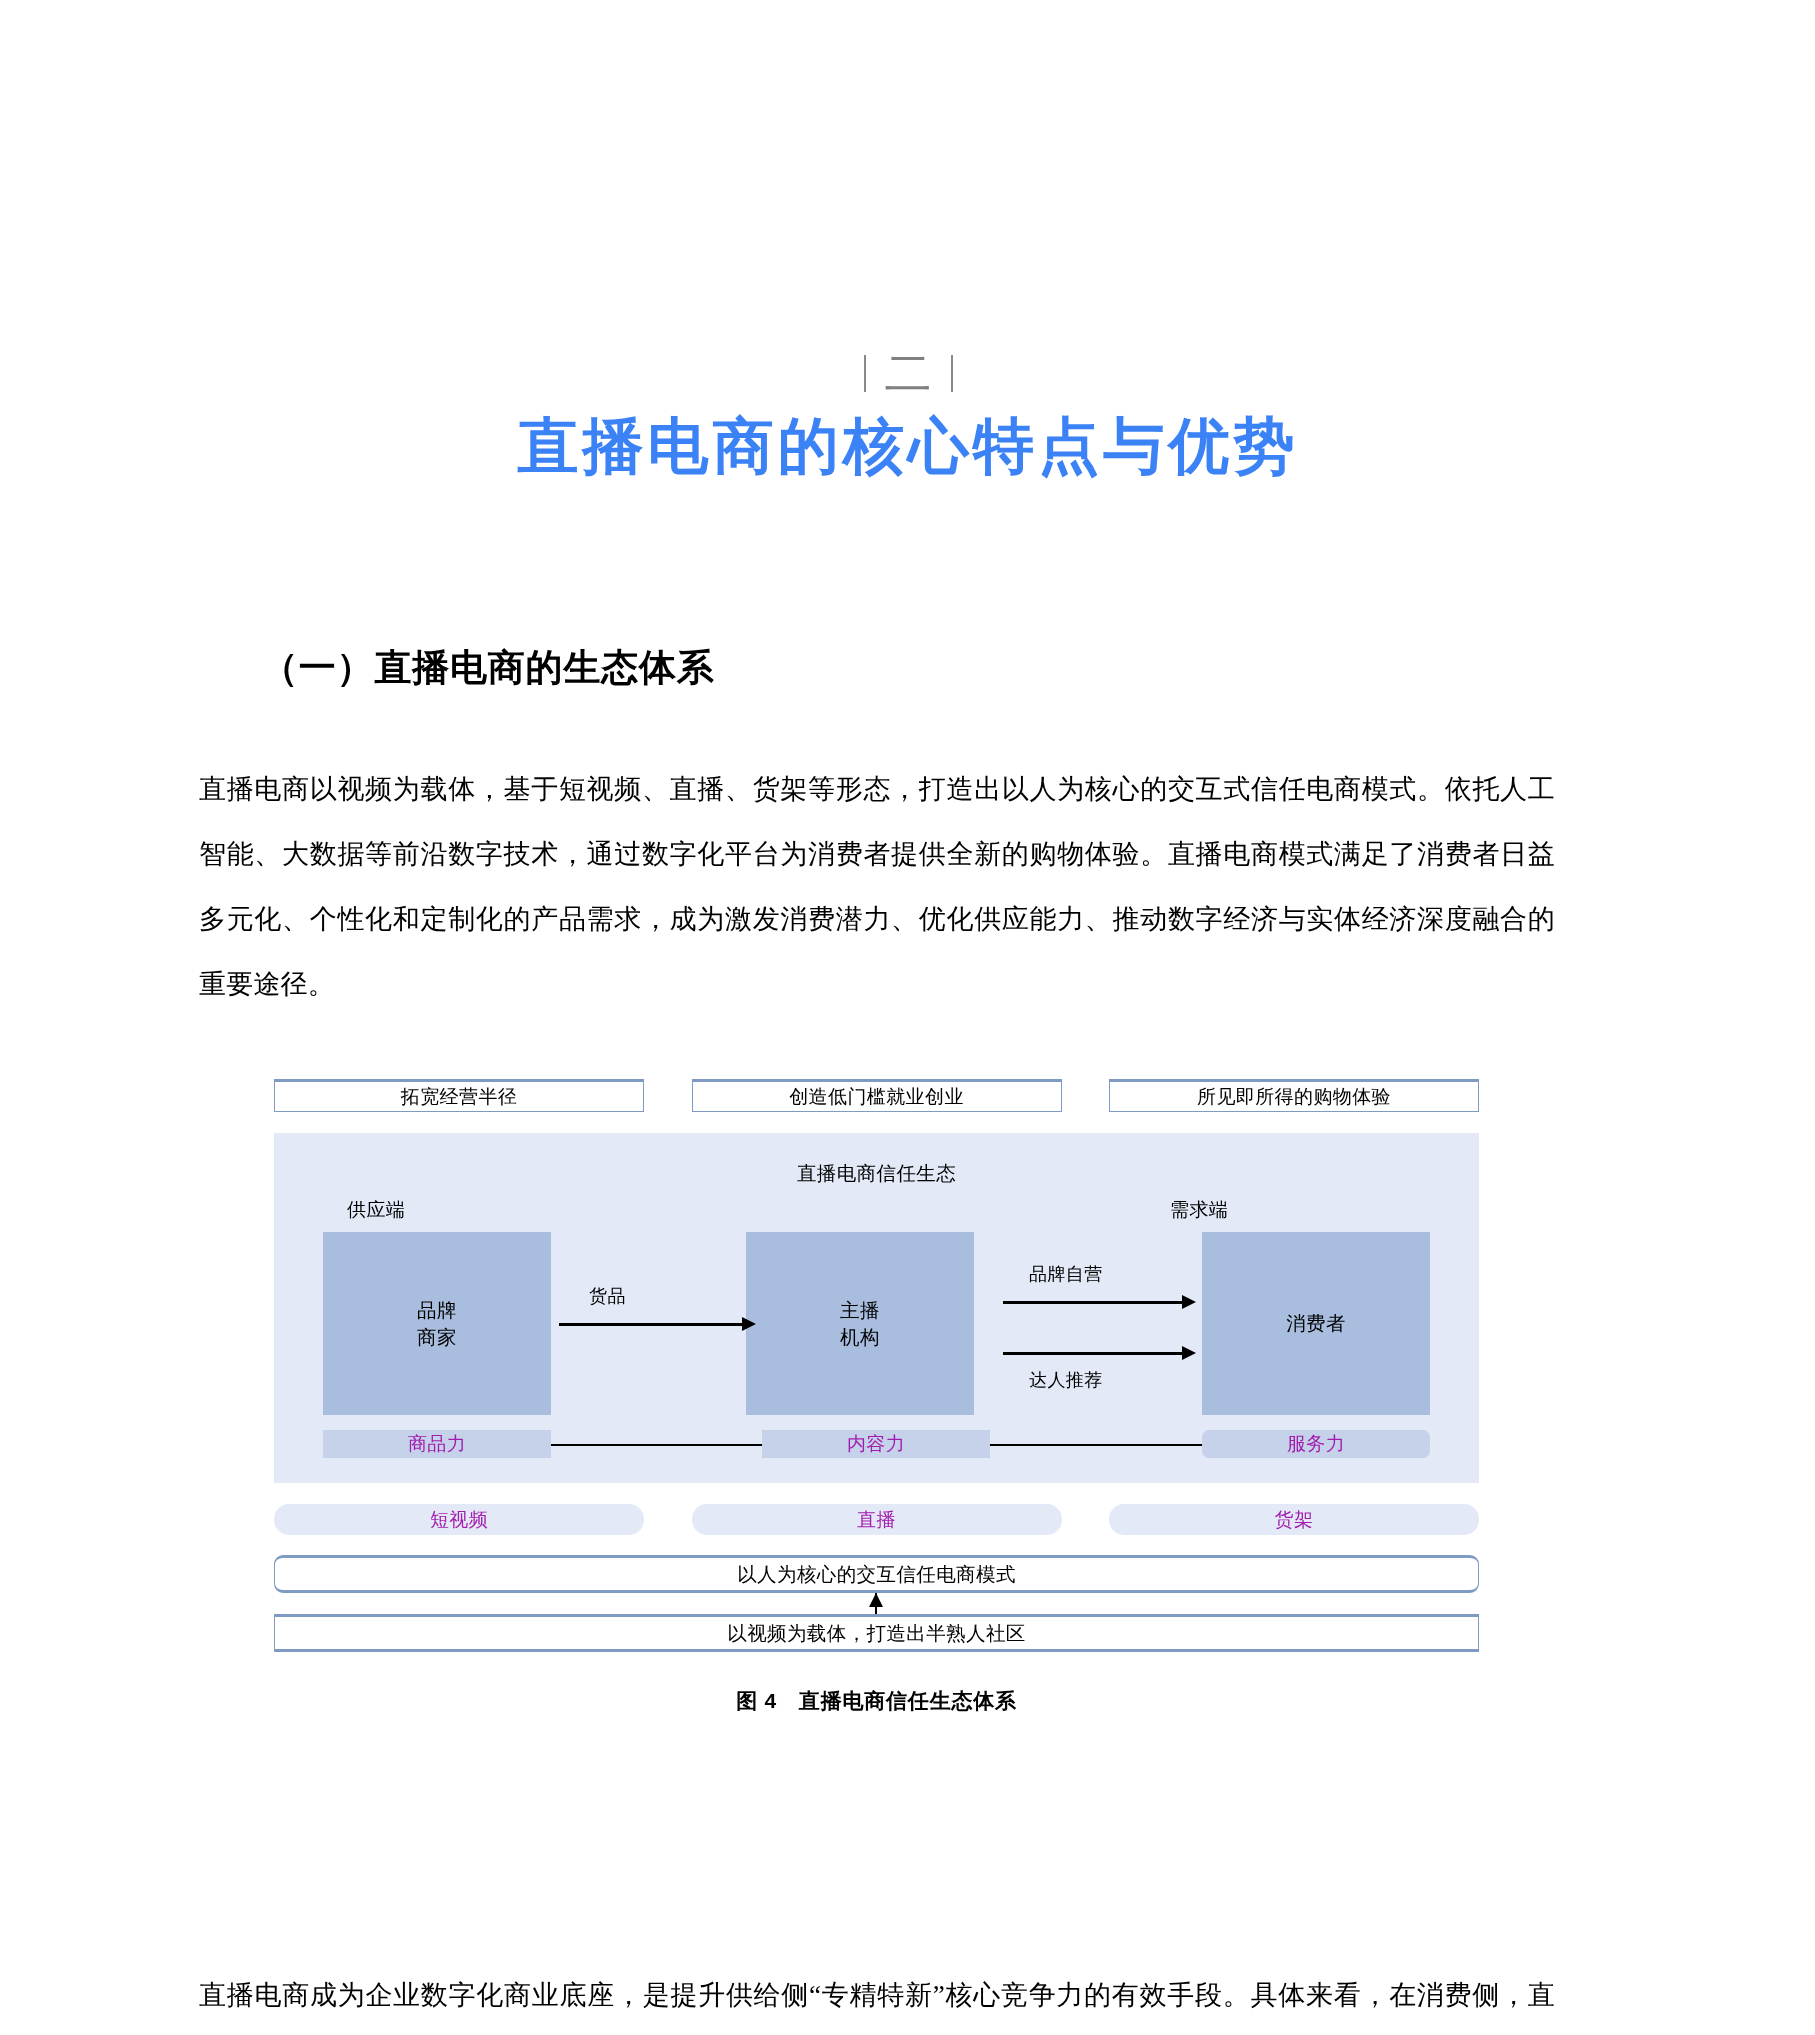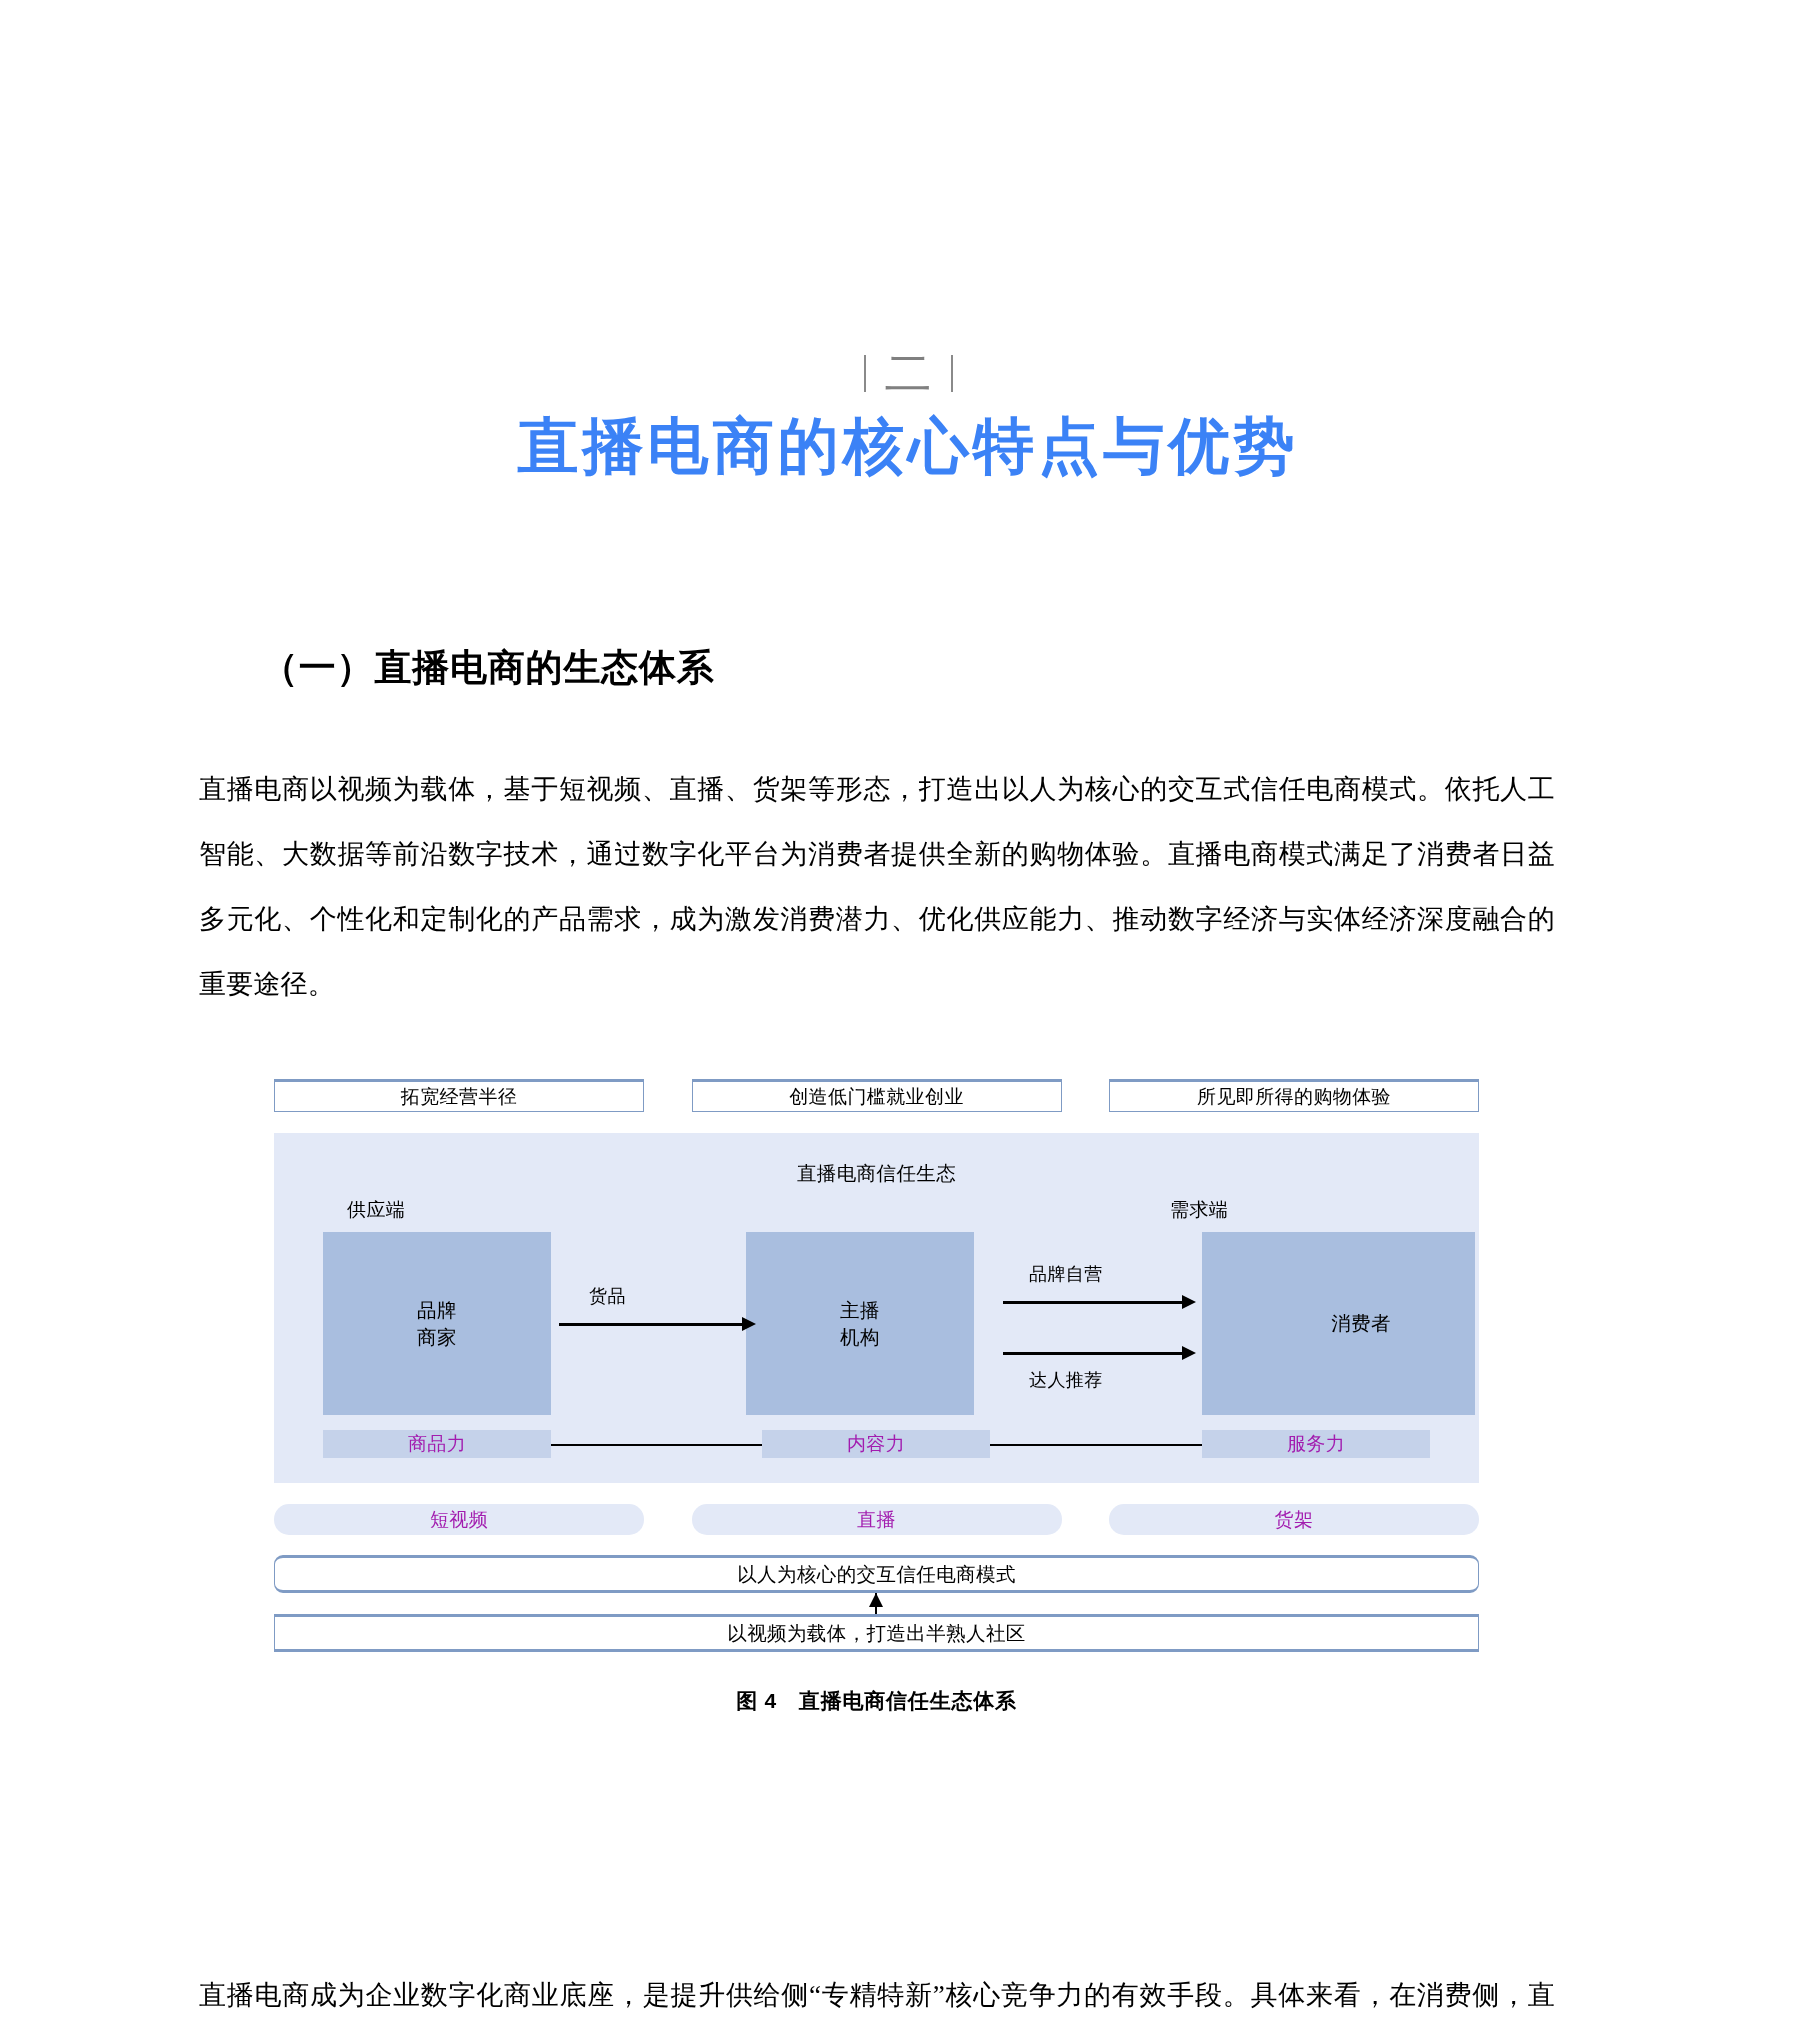--- a/index.html
+++ b/index.html
@@ -168,21 +168,21 @@
     justify-content: center;
     font-family: "Liberation Sans", "DejaVu Sans", sans-serif;
     font-size: 19.5px;
     line-height: 1.38;
     letter-spacing: 0.4px;
     color: #000;
     text-align: center;
   }
   .actor-box.brand    { left: 49px; }
   .actor-box.host     { left: 472px; }
-  .actor-box.consumer { left: 928px; padding-left: 45px; }
+  .actor-box.consumer { left: 928px; }
 
   .arrow-label {
     position: absolute;
     font-family: "Liberation Sans", "DejaVu Sans", sans-serif;
     font-size: 18px;
     letter-spacing: 0.4px;
     color: #000;
     white-space: nowrap;
   }
   .arrow-line {
@@ -207,21 +207,21 @@
     display: flex;
     align-items: center;
     justify-content: center;
     font-family: "Liberation Sans", "DejaVu Sans", sans-serif;
     font-size: 19px;
     letter-spacing: 0.4px;
     color: #a21caf;
   }
   .power-box.p1 { left: 49px; }
   .power-box.p2 { left: 488px; }
-  .power-box.p3 { left: 928px; }
+  .power-box.p3 { left: 928px; border-radius: 7px; }
 
   .power-link {
     position: absolute;
     top: 311px;
     height: 2.4px;
     background: #000;
   }
   .power-link.l1 { left: 277px; width: 212px; }
   .power-link.l2 { left: 716px; width: 212px; }
 

